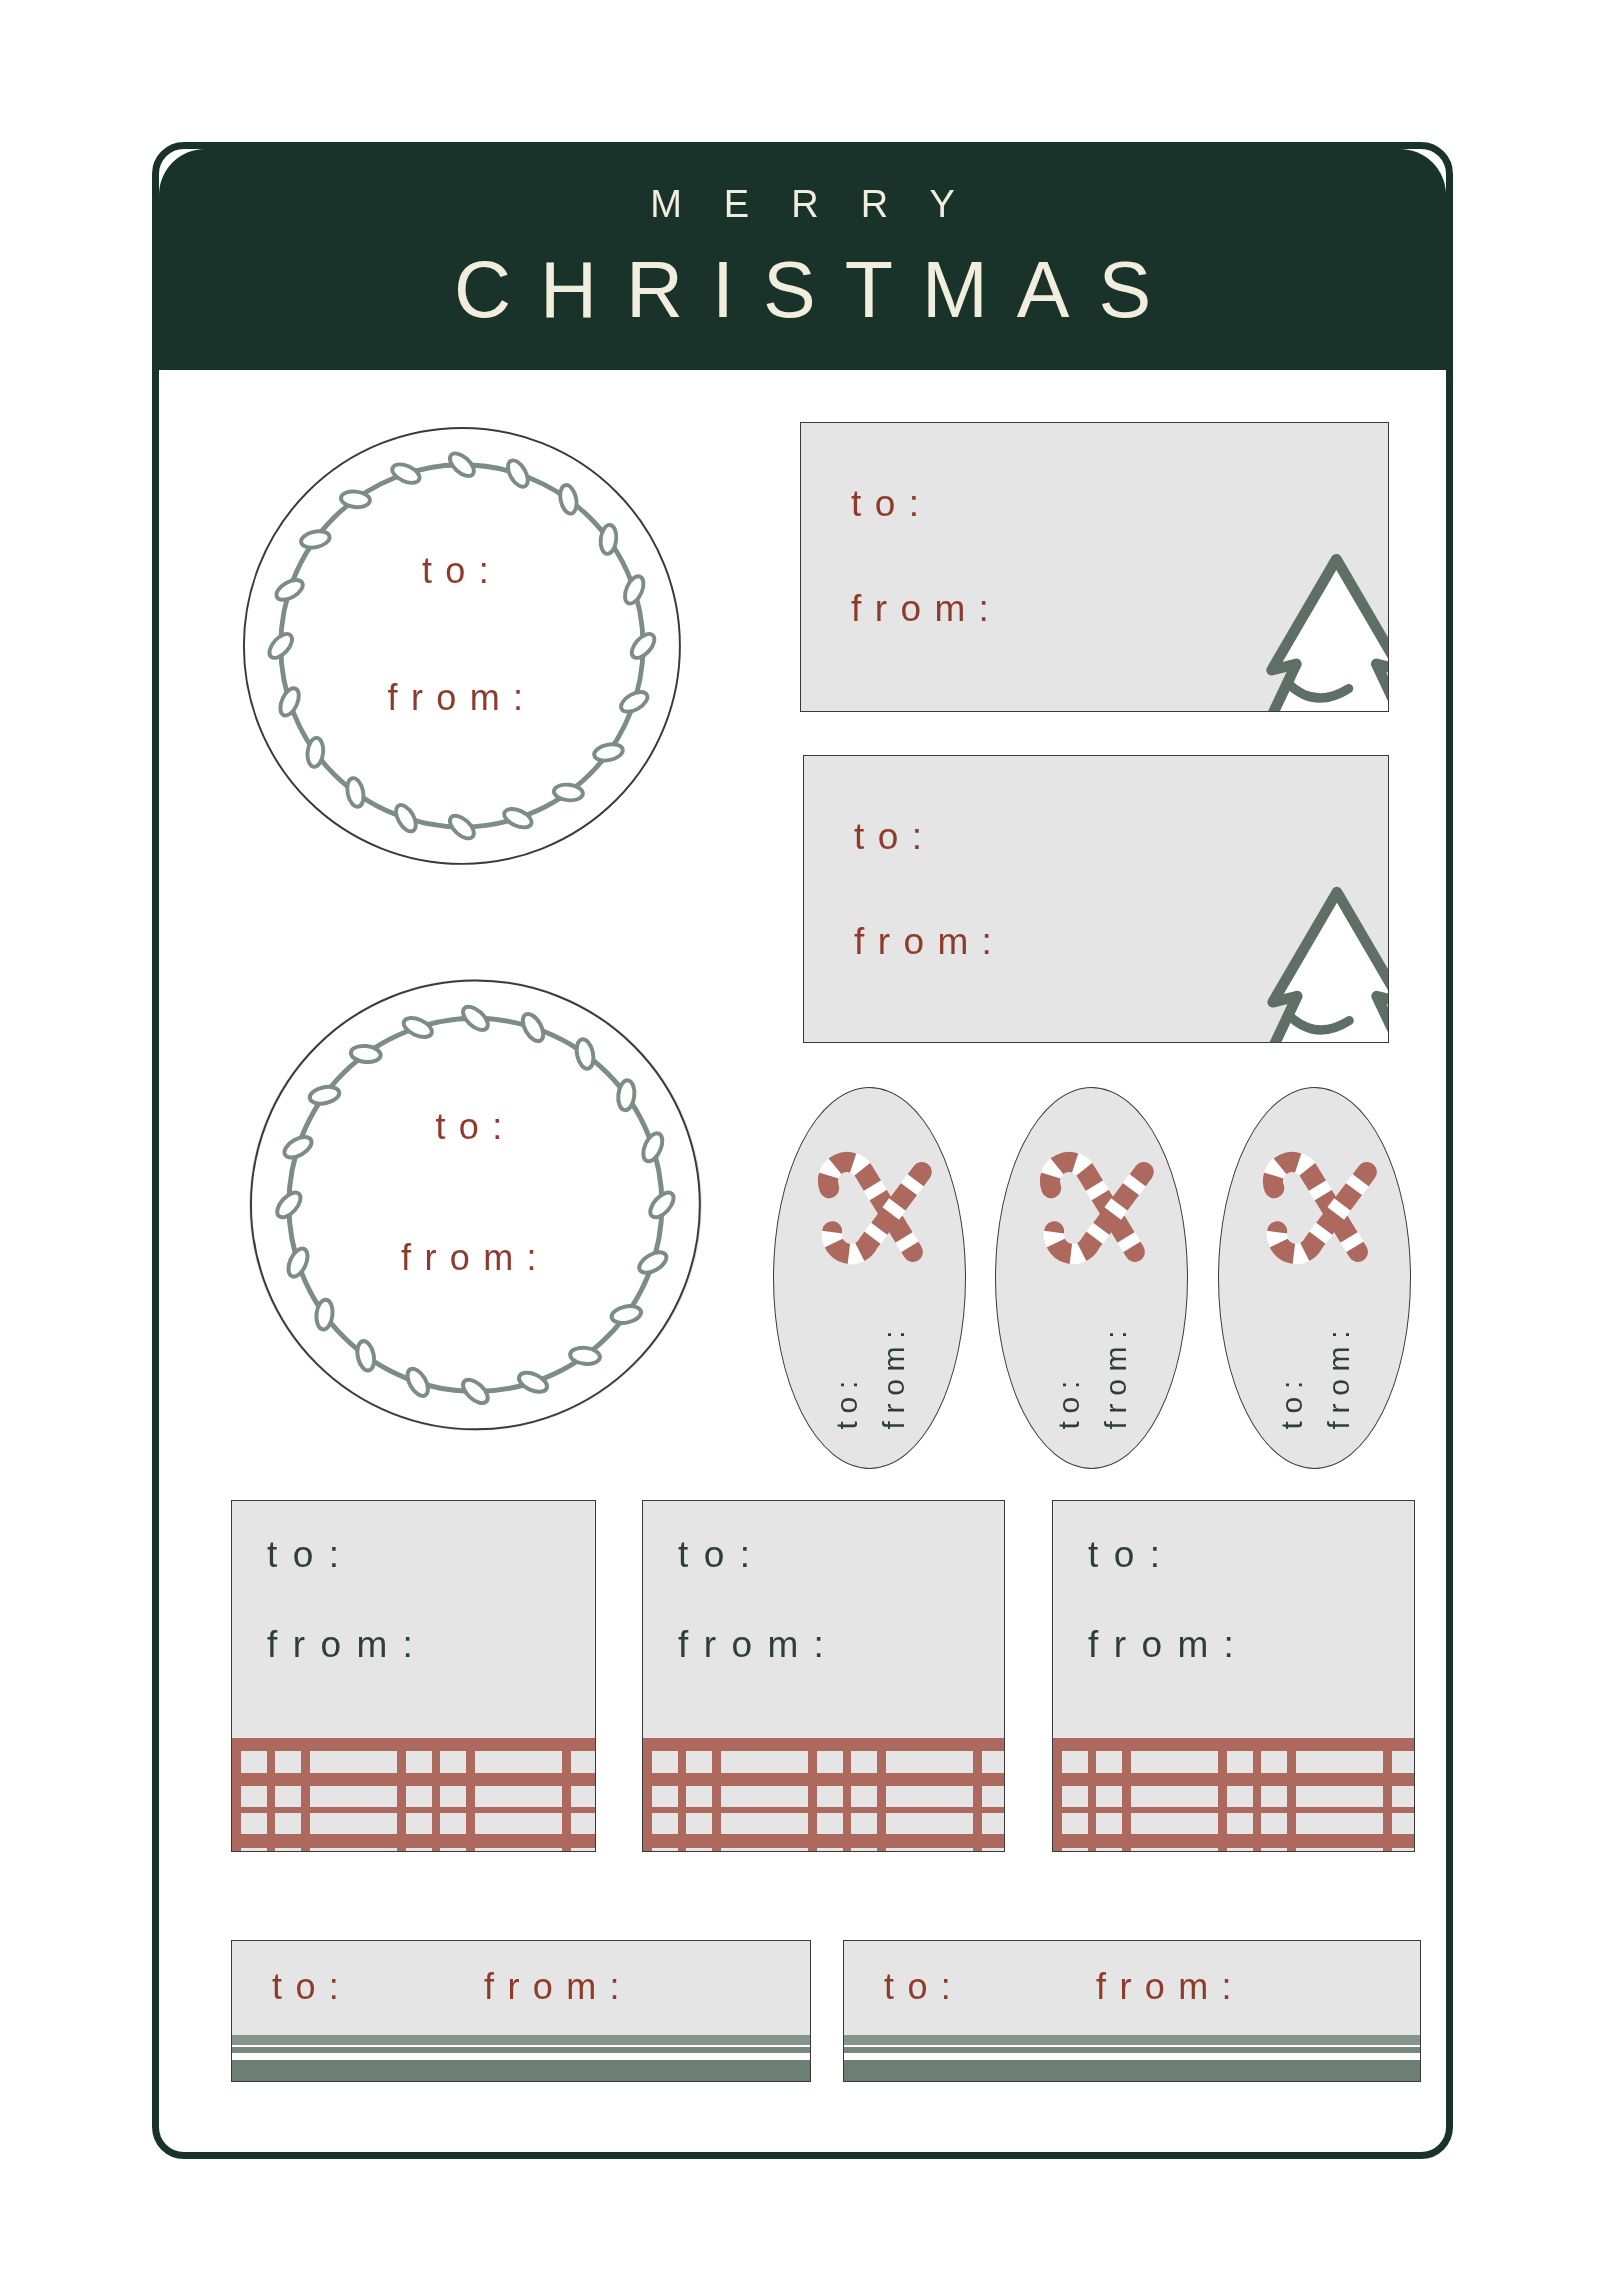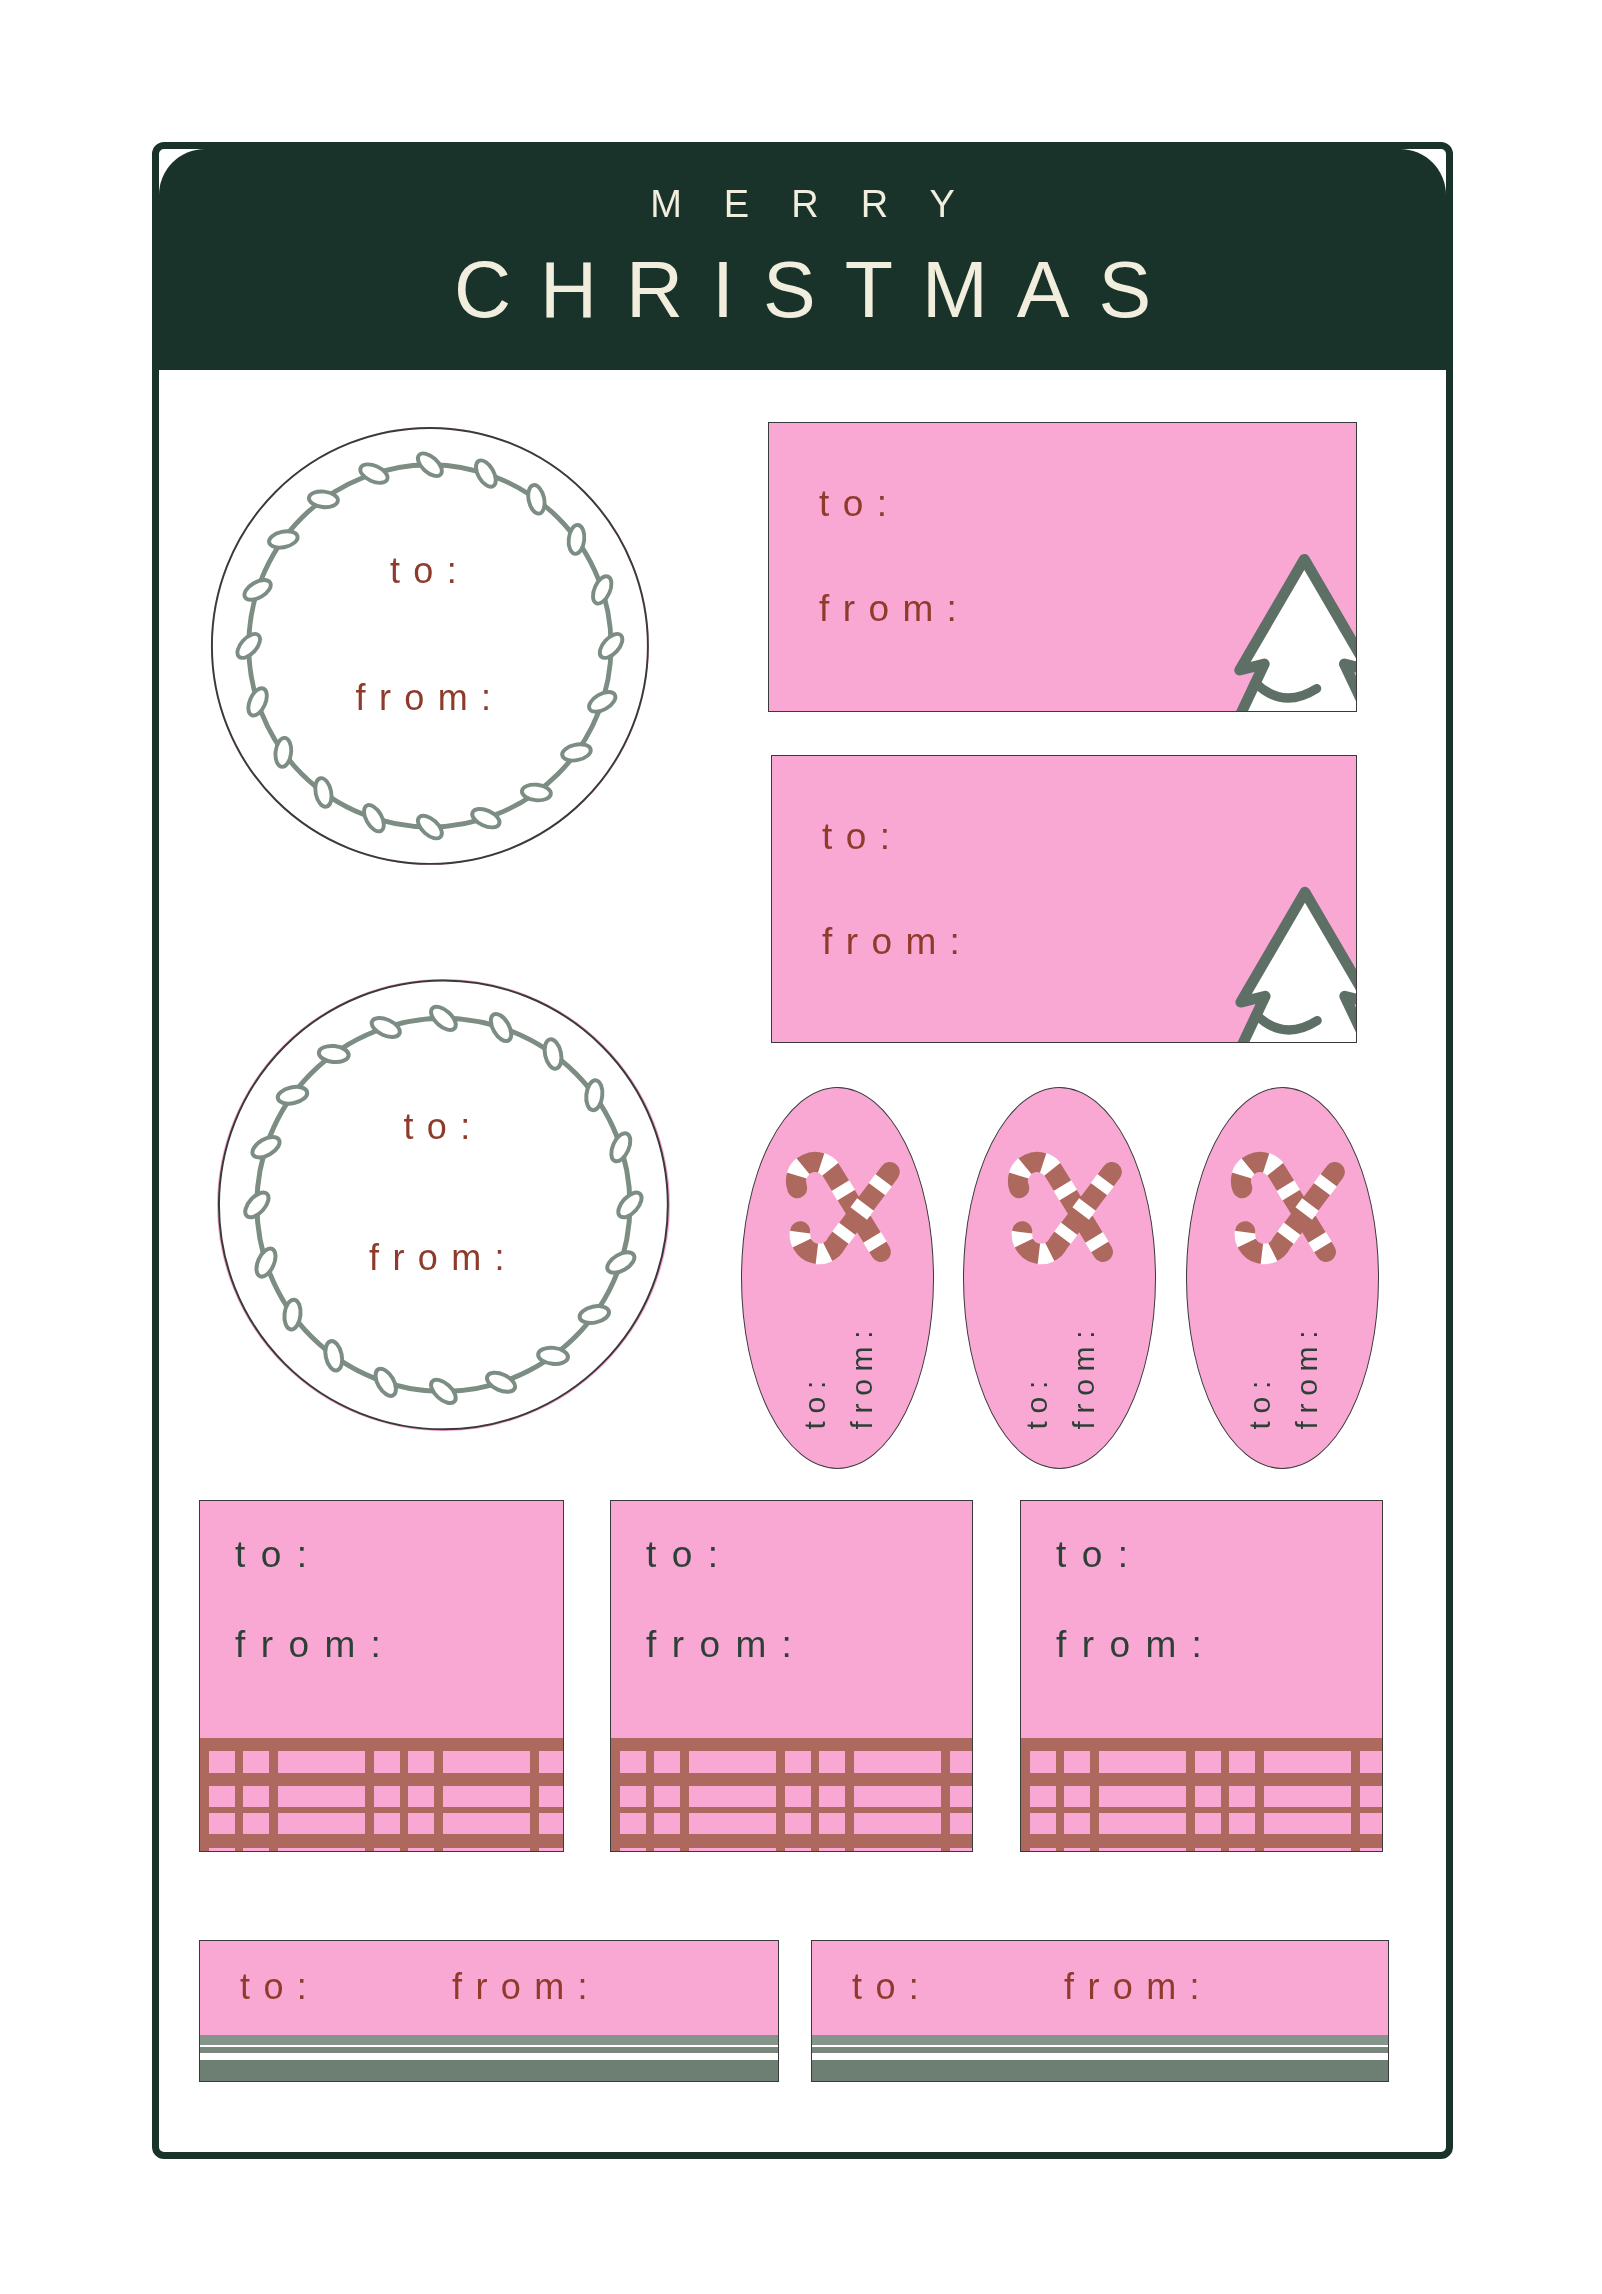--- a/index.html
+++ b/index.html
@@ -5,39 +5,39 @@
   * { margin:0; padding:0; box-sizing:border-box; }
   html,body { background:#ffffff; }
   body {
     width:1602px; height:2294px; position:relative; overflow:hidden;
     font-family:"Liberation Sans", sans-serif;
   }
 
   
   .card {
     position:absolute; left:152px; top:142px; width:1301px; height:2017px;
-    background:#ffffff; border:7.7px solid #1a332a; border-radius:12px;
+    background:#ffffff; border:7.7px solid #1a332a; border-radius:32px;
   }
   .card-header {
     position:absolute; left:0; top:0; right:0; height:221px;
     background:#1a332a; border-radius:46px 46px 0 0;
     display:flex; flex-direction:column; align-items:center; justify-content:center;
     color:#f1eedd;
   }
   .hdr-line1 {
     font-size:38px; font-weight:300; letter-spacing:42px; text-indent:42px;
     margin-bottom:17.3px;
   }
   .hdr-line2 {
     font-size:79px; font-weight:300; letter-spacing:29px; text-indent:29px;text-align:right;
   }
 
   
   .tag {
-    position:absolute; background:#f9a8d4; border:1.9px solid #3a3a3a;
+    position:absolute; background:#e5e5e5; border:1.9px solid #3a3a3a;margin-left:32px;
   }
   .red-label   { color:#8e3b2c; font-weight:300; }
   .green-label { color:#2c4037; font-weight:300; }
   .lbl { position:absolute; white-space:nowrap; }
 
   
   .circle-tag { border-radius:50%; }
   .circle-tag .wreath-svg { position:absolute; inset:-1.9px; width:calc(100% + 3.8px); height:calc(100% + 3.8px); }
   .circle-tag .to-lbl   { left:50%; transform:translateX(-50%); top:28%; font-size:36px; letter-spacing:13.4px; }
   .circle-tag .from-lbl { left:50%; transform:translateX(-50%); top:57%; font-size:36px; letter-spacing:13.4px; }

